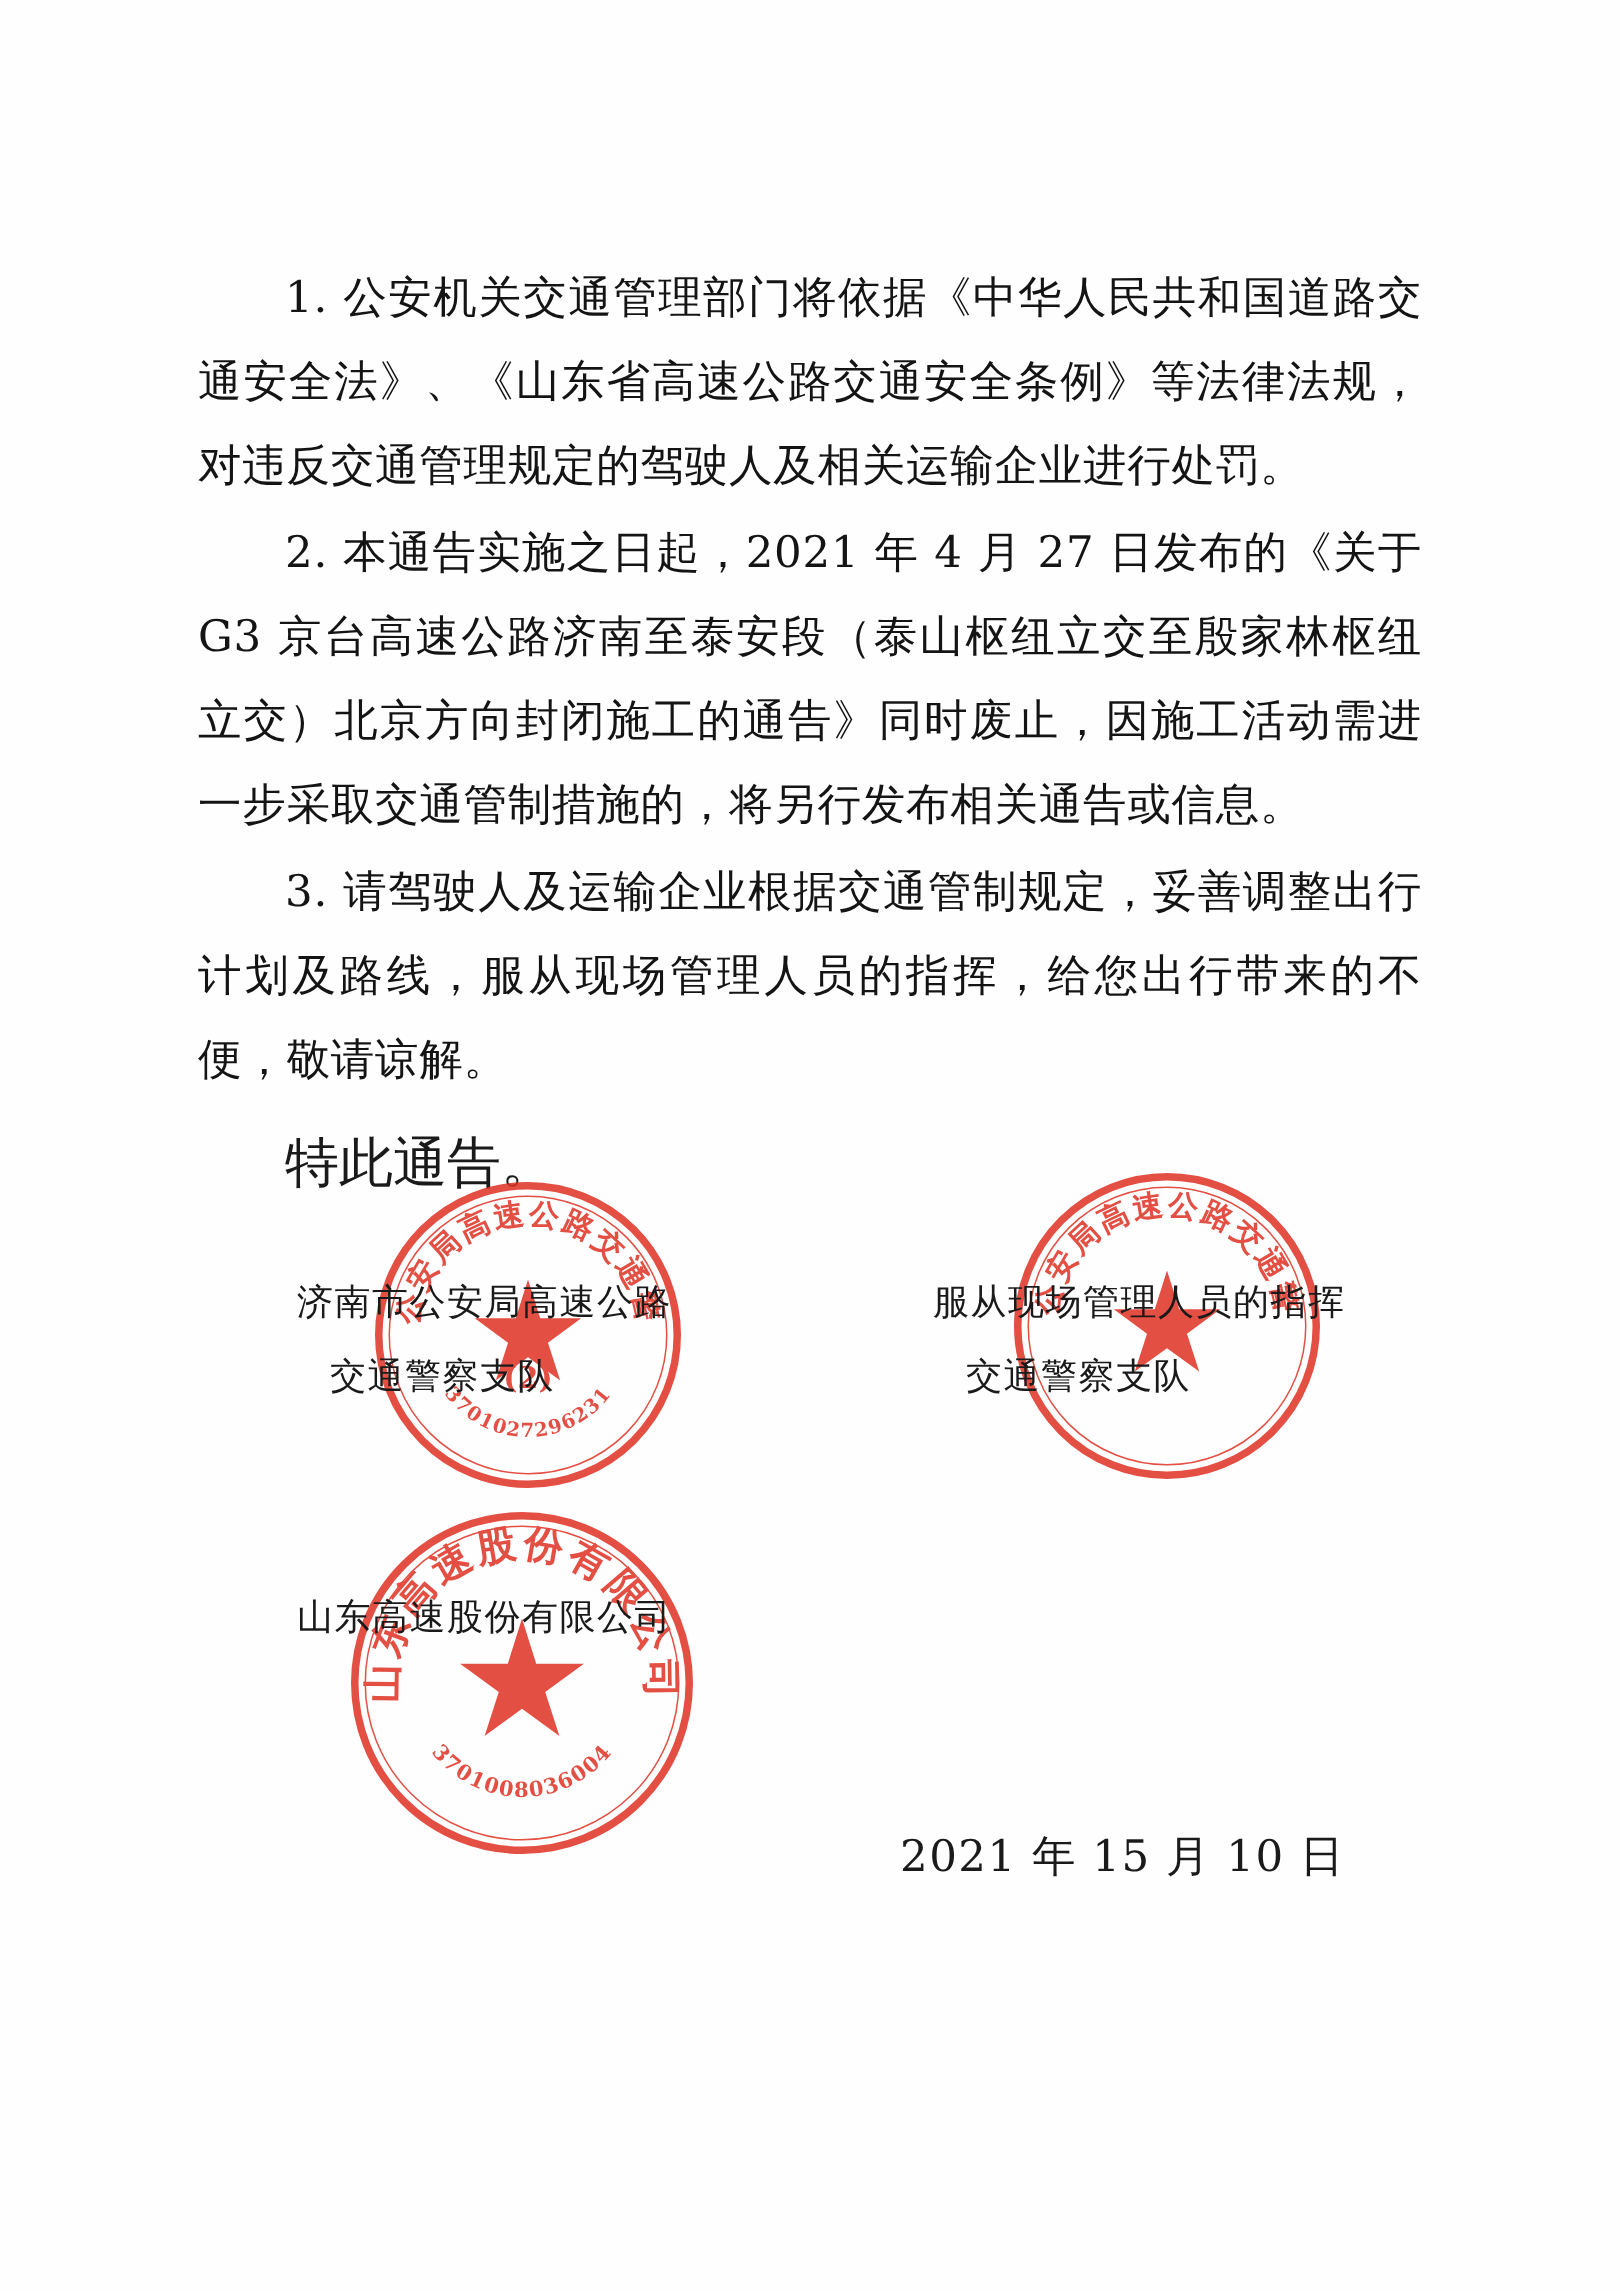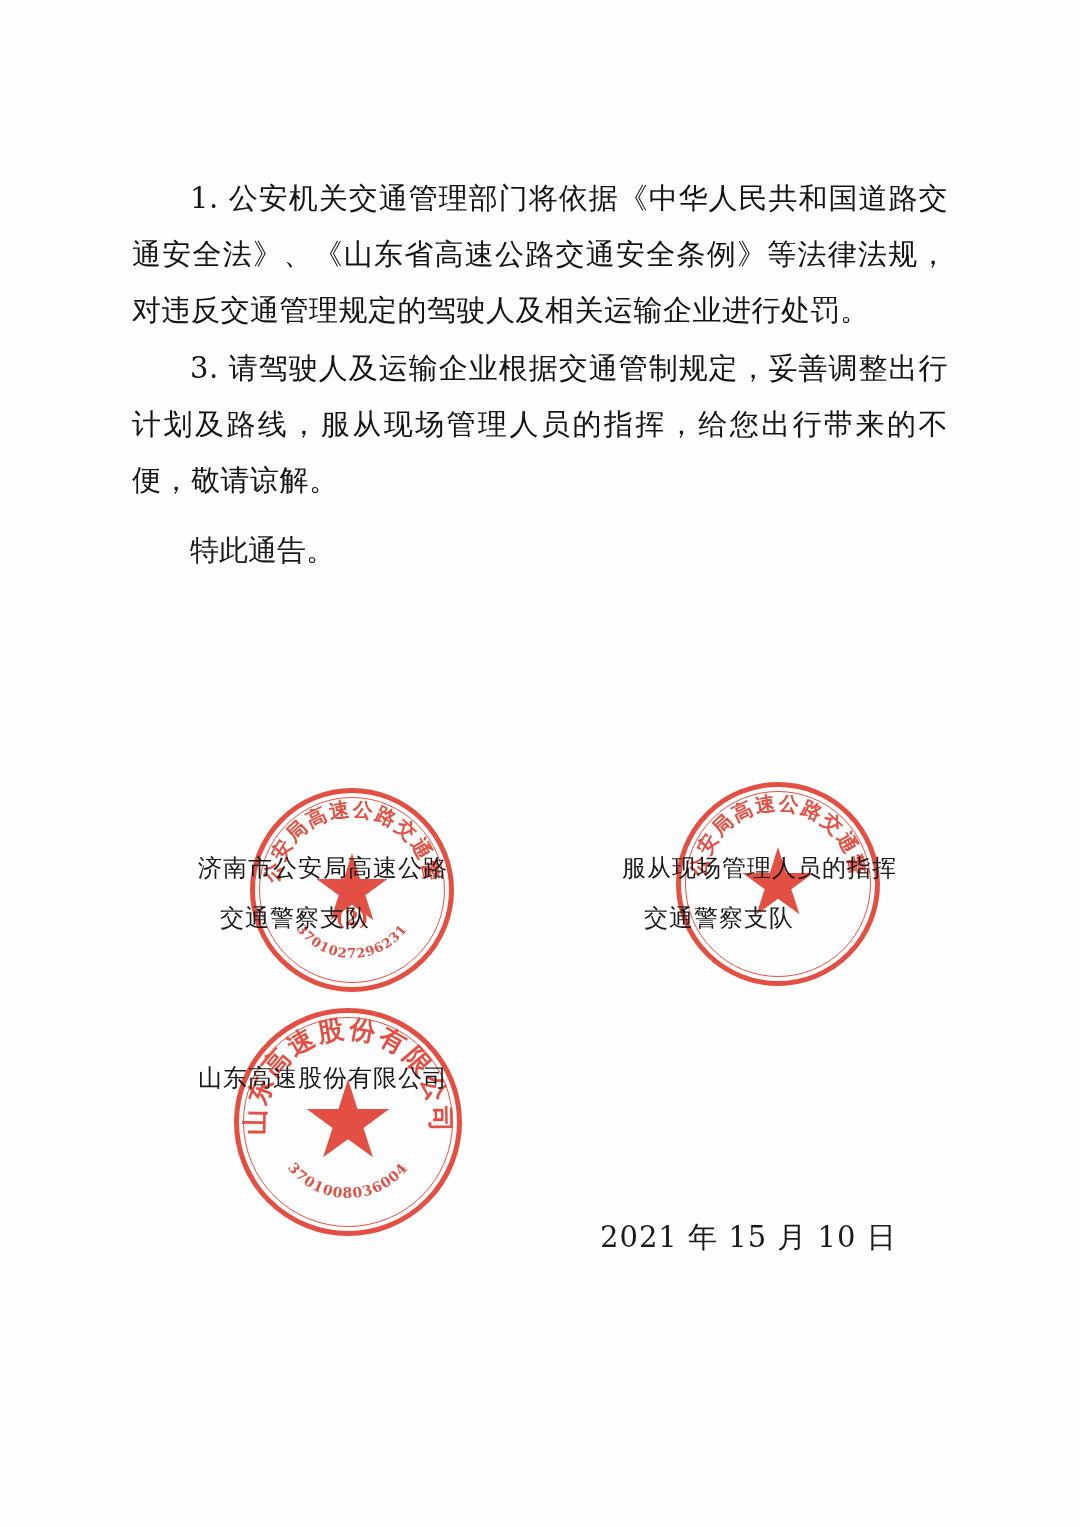--- a/index.html
+++ b/index.html
@@ -29,21 +29,21 @@
   .para {
     font-size: 29px;
     line-height: 56px;
     letter-spacing: 0.5px;
     text-indent: 58px;
     text-align: justify;
     margin: 0 0 2px 0;
     color: #141414;
   }
   .closing {
-    font-size: 29px;
+    font-size: 36px;
     line-height: 56px;
     text-indent: 58px;
     margin: 14px 0 0 0;
   }
 
   
   .signatures {
     position: absolute;
     left: 132px;
     top: 830px;
@@ -155,20 +155,21 @@
     width: 86px; height: 86px; margin-left: -43px; margin-top: -43px;
   }
 </style>
 </head>
 <body>
 
 <div class="page">
 
   <div class="doc-body">
     <p class="para">1. 公安机关交通管理部门将依据《中华人民共和国道路交通安全法》、《山东省高速公路交通安全条例》等法律法规，对违反交通管理规定的驾驶人及相关运输企业进行处罚。</p>
+    <p class="para">2. 本通告实施之日起，2021 年 4 月 27 日发布的《关于 G3 京台高速公路济南至泰安段（泰山枢纽立交至殷家林枢纽立交）北京方向封闭施工的通告》同时废止，因施工活动需进一步采取交通管制措施的，将另行发布相关通告或信息。</p>
     <p class="para">3. 请驾驶人及运输企业根据交通管制规定，妥善调整出行计划及路线，服从现场管理人员的指挥，给您出行带来的不便，敬请谅解。</p>
     <p class="closing">特此通告。</p>
   </div>
 
   <div class="seal" id="seal-jinan">
     <div class="ring"></div>
     <div class="ring-inner"></div>
     <div class="star"></div>
     <div class="seal-arc-text">
       <svg viewBox="0 0 204 204">

